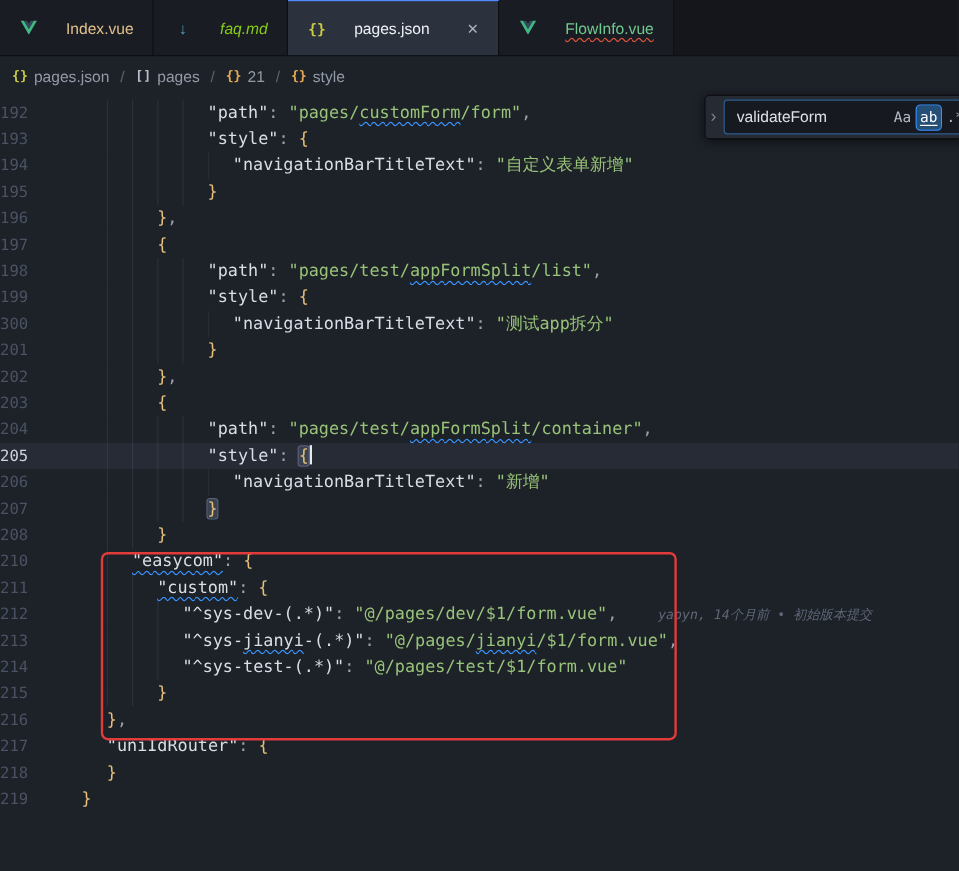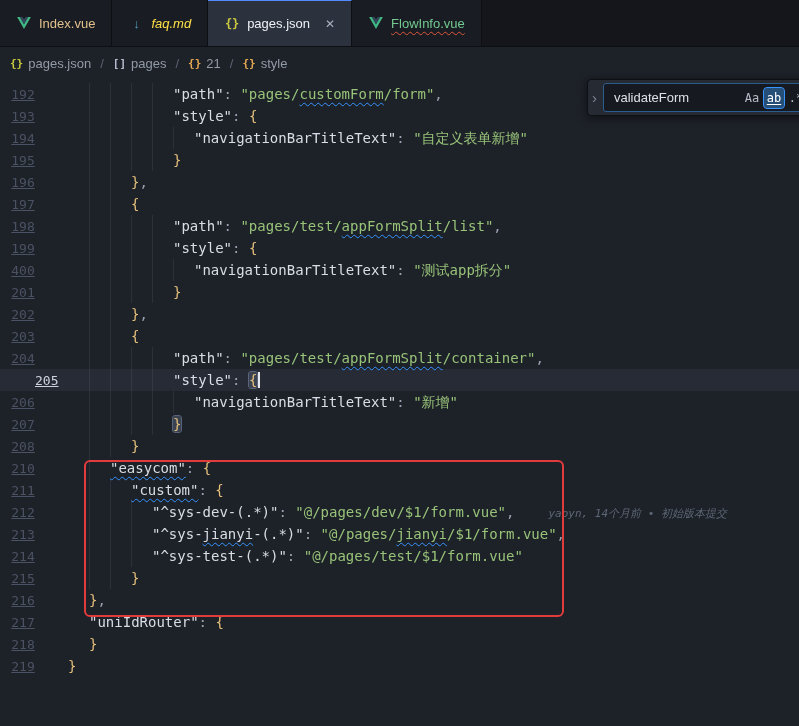--- a/index.html
+++ b/index.html
@@ -2,21 +2,21 @@
 <html style="--bg: #1d2128; --tabbarBg: #14161b; --tabBg: #191c22; --tabActiveBg: #2b313d; --border: #0d0f13; --accent: #528bff; --key: #d9dde6; --string: #98c379; --brace: #e5c07b; --punct: #9aa2b1; --lineNum: #4b5263; --lineNumActive: #cdd3de; --lineHighlight: #262b35; --squiggle: #3794ff; --blame: #5e6776; --annotation: #e23b3b; --findBg: #252a33; --inputBg: #16191f; --inputBorder: #2b5c8f; --toggleActiveBg: #264f78;"><head>
 <meta charset="utf-8">
 <style>
   html,body{margin:0;padding:0;width:799px;height:726px;overflow:hidden;
     background:var(--bg,#1d2128);font-family:"Liberation Sans",sans-serif;}
   .app{position:relative;width:799px;height:726px;background:var(--bg);}
 
   
   .tab-bar{display:flex;align-items:stretch;height:46px;background:var(--tabbarBg);
     border-bottom:1px solid var(--border);overflow:hidden;}
-  .tab{display:flex;align-items:center;gap:7px;padding:0 16px;background:var(--tabBg);
+  .tab{display:flex;align-items:center;gap:23px;padding:0 16px;background:var(--tabBg);
     border-right:1px solid var(--border);font-size:13px;cursor:pointer;flex:none;box-sizing:border-box;}
   .tab.active{background:var(--tabActiveBg);border-top:1px solid var(--accent);}
   .tab-icon{width:16px;display:flex;justify-content:center;align-items:center;}
   .tab-label{white-space:nowrap;}
   .squiggle-red{text-decoration-line:underline;text-decoration-style:wavy;
     text-decoration-color:#e0563c;text-decoration-thickness:1px;text-underline-offset:3px;}
   .tab-close{margin-left:8px;color:#aab2c0;font-size:12px;cursor:pointer;}
 
   
   .breadcrumb{display:flex;align-items:center;height:32px;padding-left:10px;gap:4px;
@@ -25,22 +25,22 @@
   .crumb-icon{font-family:"DejaVu Sans Mono",monospace;font-size:11px;font-weight:bold;}
   .crumb-sep{color:#5b6372;margin:0 5px;}
 
   
   .editor{position:absolute;top:78px;left:0;right:0;bottom:0;overflow:hidden;}
   .code{padding-top:5px;}
   .code-line{height:22px;line-height:22px;white-space:pre;
     font-family:"DejaVu Sans Mono",monospace;font-size:14px;}
   .code-line.current{background:var(--lineHighlight);}
   .ln{display:inline-block;width:68px;padding-right:22px;box-sizing:border-box;
-    text-align:center;color:var(--lineNum);font-size:13px;text-decoration:underline;}
-  .current .ln{color:var(--lineNumActive);padding-left:35px;}
+    text-align:left;color:var(--lineNum);font-size:13px;}
+  .current .ln{color:var(--lineNumActive);}
   .indent{display:inline-block;width:21px;height:22px;vertical-align:top;}
   .indent + .indent{box-shadow:inset 1px 0 0 rgba(120,130,150,0.16);}
   .t-k,.t-ku{color:var(--key);}
   .t-s,.t-su{color:var(--string);}
   .t-p{color:var(--punct);}
   .t-b,.t-bm{color:var(--brace);}
   .t-bm{background:#3a4150;outline:1px solid #59637a;border-radius:2px;}
   .t-ku,.t-su{text-decoration-line:underline;text-decoration-style:wavy;
     text-decoration-color:var(--squiggle);text-decoration-thickness:1px;text-underline-offset:3px;}
   .cursor{display:inline-block;width:2px;height:16px;background:#e6e9ef;vertical-align:-3px;margin-left:1px;}
@@ -75,21 +75,21 @@
         <span class="tab-icon">
           <svg width="14" height="12" viewBox="0 0 24 21">
             <path fill="#41b883" d="M0 0h4.8L12 12.5 19.2 0H24L12 21z"></path>
             <path fill="#34495e" d="M4.8 0h4.3L12 5l2.9-5h4.3L12 12.5z"></path>
           </svg>
         </span>
         <span class="tab-label" style="color: rgb(226, 192, 141);">Index.vue</span>
       </div>
       <div class="tab">
         <span class="tab-icon" style="color: rgb(81, 154, 186); font-weight: bold;">↓</span>
-        <span class="tab-label" style="color: #fde047; font-style: italic;">faq.md</span>
+        <span class="tab-label" style="color: #84cc16; font-style: italic;">faq.md</span>
       </div>
       <div class="tab active">
         <span class="tab-icon" style="color: rgb(203, 203, 65); font: bold 12px &quot;DejaVu Sans Mono&quot;, monospace;">{}</span>
         <span class="tab-label" style="color: rgb(238, 241, 246);">pages.json</span>
         <span class="tab-close">✕</span>
       </div>
       <div class="tab">
         <span class="tab-icon">
           <svg width="14" height="12" viewBox="0 0 24 21">
             <path fill="#41b883" d="M0 0h4.8L12 12.5 19.2 0H24L12 21z"></path>
@@ -124,21 +124,21 @@
   <div class="editor">
     <div class="code">
         <div class="code-line"><span class="ln">192</span><span class="indent"></span><span class="indent"></span><span class="indent"></span><span class="indent"></span><span class="indent"></span><span class="t-k">"path"</span><span class="t-p">: </span><span class="t-s">"pages/</span><span class="t-su">customForm</span><span class="t-s">/form"</span><span class="t-p">,</span></div>
         <div class="code-line"><span class="ln">193</span><span class="indent"></span><span class="indent"></span><span class="indent"></span><span class="indent"></span><span class="indent"></span><span class="t-k">"style"</span><span class="t-p">: </span><span class="t-b">{</span></div>
         <div class="code-line"><span class="ln">194</span><span class="indent"></span><span class="indent"></span><span class="indent"></span><span class="indent"></span><span class="indent"></span><span class="indent"></span><span class="t-k">"navigationBarTitleText"</span><span class="t-p">: </span><span class="t-s">"自定义表单新增"</span></div>
         <div class="code-line"><span class="ln">195</span><span class="indent"></span><span class="indent"></span><span class="indent"></span><span class="indent"></span><span class="indent"></span><span class="t-b">}</span></div>
         <div class="code-line"><span class="ln">196</span><span class="indent"></span><span class="indent"></span><span class="indent"></span><span class="t-b">}</span><span class="t-p">,</span></div>
         <div class="code-line"><span class="ln">197</span><span class="indent"></span><span class="indent"></span><span class="indent"></span><span class="t-b">{</span></div>
         <div class="code-line"><span class="ln">198</span><span class="indent"></span><span class="indent"></span><span class="indent"></span><span class="indent"></span><span class="indent"></span><span class="t-k">"path"</span><span class="t-p">: </span><span class="t-s">"pages/test/</span><span class="t-su">appFormSplit</span><span class="t-s">/list"</span><span class="t-p">,</span></div>
         <div class="code-line"><span class="ln">199</span><span class="indent"></span><span class="indent"></span><span class="indent"></span><span class="indent"></span><span class="indent"></span><span class="t-k">"style"</span><span class="t-p">: </span><span class="t-b">{</span></div>
-        <div class="code-line"><span class="ln">400</span><span class="indent"></span><span class="indent"></span><span class="indent"></span><span class="indent"></span><span class="indent"></span><span class="indent"></span><span class="t-k">"navigationBarTitleText"</span><span class="t-p">: </span><span class="t-s">"测试app拆分"</span></div>
+        <div class="code-line"><span class="ln">300</span><span class="indent"></span><span class="indent"></span><span class="indent"></span><span class="indent"></span><span class="indent"></span><span class="indent"></span><span class="t-k">"navigationBarTitleText"</span><span class="t-p">: </span><span class="t-s">"测试app拆分"</span></div>
         <div class="code-line"><span class="ln">201</span><span class="indent"></span><span class="indent"></span><span class="indent"></span><span class="indent"></span><span class="indent"></span><span class="t-b">}</span></div>
         <div class="code-line"><span class="ln">202</span><span class="indent"></span><span class="indent"></span><span class="indent"></span><span class="t-b">}</span><span class="t-p">,</span></div>
         <div class="code-line"><span class="ln">203</span><span class="indent"></span><span class="indent"></span><span class="indent"></span><span class="t-b">{</span></div>
         <div class="code-line"><span class="ln">204</span><span class="indent"></span><span class="indent"></span><span class="indent"></span><span class="indent"></span><span class="indent"></span><span class="t-k">"path"</span><span class="t-p">: </span><span class="t-s">"pages/test/</span><span class="t-su">appFormSplit</span><span class="t-s">/container"</span><span class="t-p">,</span></div>
         <div class="code-line current"><span class="ln">205</span><span class="indent"></span><span class="indent"></span><span class="indent"></span><span class="indent"></span><span class="indent"></span><span class="t-k">"style"</span><span class="t-p">: </span><span class="t-bm">{</span><span class="cursor"></span></div>
         <div class="code-line"><span class="ln">206</span><span class="indent"></span><span class="indent"></span><span class="indent"></span><span class="indent"></span><span class="indent"></span><span class="indent"></span><span class="t-k">"navigationBarTitleText"</span><span class="t-p">: </span><span class="t-s">"新增"</span></div>
         <div class="code-line"><span class="ln">207</span><span class="indent"></span><span class="indent"></span><span class="indent"></span><span class="indent"></span><span class="indent"></span><span class="t-bm">}</span></div>
         <div class="code-line"><span class="ln">208</span><span class="indent"></span><span class="indent"></span><span class="indent"></span><span class="t-b">}</span></div>
         <div class="code-line"><span class="ln">210</span><span class="indent"></span><span class="indent"></span><span class="t-ku">"easycom"</span><span class="t-p">: </span><span class="t-b">{</span></div>
         <div class="code-line"><span class="ln">211</span><span class="indent"></span><span class="indent"></span><span class="indent"></span><span class="t-ku">"custom"</span><span class="t-p">: </span><span class="t-b">{</span></div>

